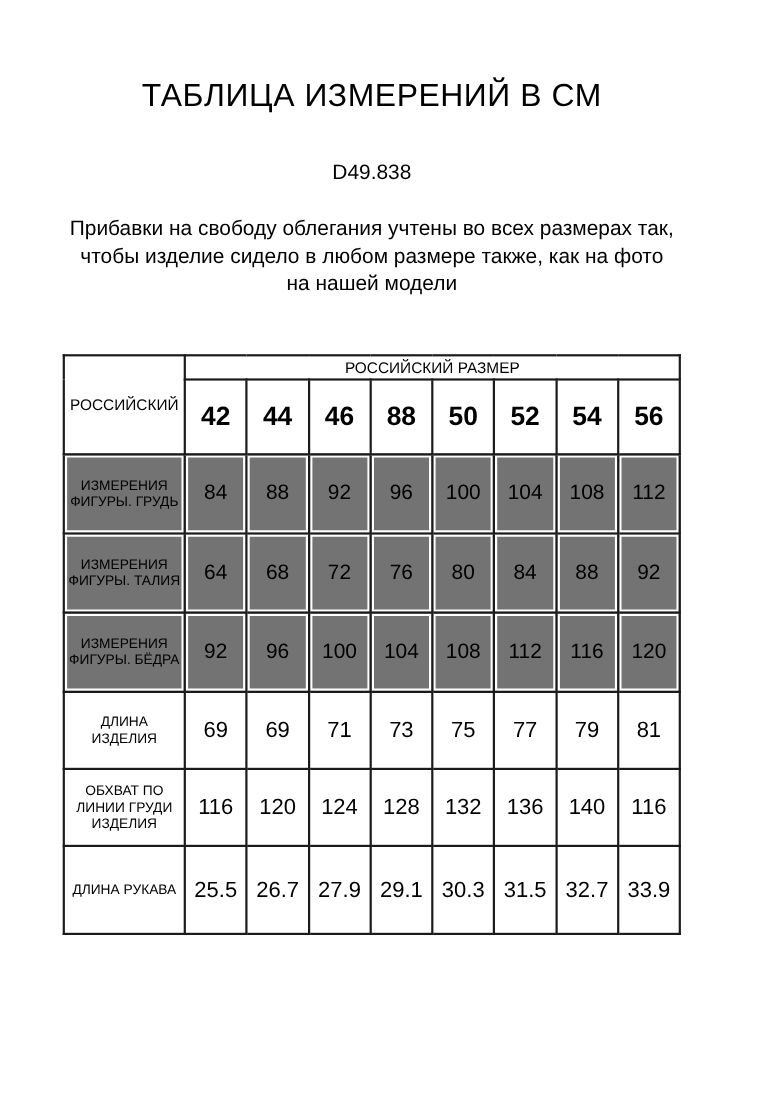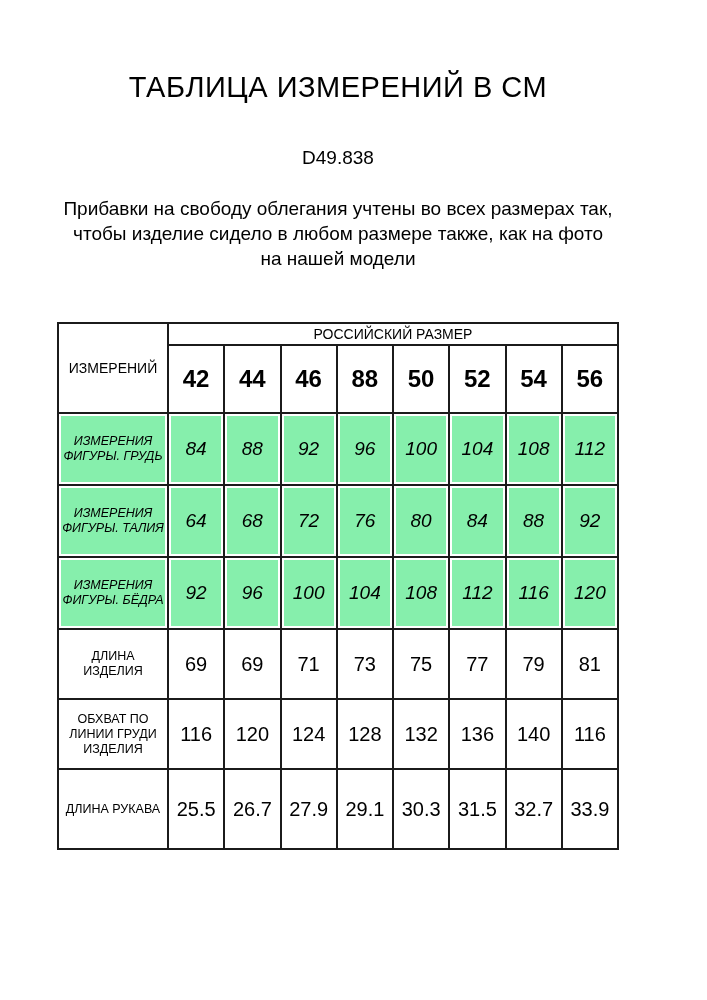--- a/index.html
+++ b/index.html
@@ -52,23 +52,22 @@
     text-align: center;
     overflow: hidden;
   }
   col.c-label { width: 110px; }
   tr.r-group th { height: 20px; font-size: 14px; }
   tr.r-sizes th { height: 66px; font-size: 24px; font-weight: 700; }
   th.corner { font-size: 13px; font-weight: 400; }
   .rowlabel { font-size: 12.5px; line-height: 15px; font-weight: 400; }
   tr.figure { height: 72px; }
   tr.figure th, tr.figure td {
-    background: #86efac;
+    background: #737373;
     box-shadow: inset 0 0 0 2px #ffffff;
-    font-style: italic;
   }
   tr.figure td { font-size: 19px; margin-left: 12px; }
   tr.product { height: 70px; }
   tr.product td { font-size: 20px; }
   tr.product.last { height: 80px; }
 </style>
 </head>
 <body>
 
 <div class="page">
@@ -88,21 +87,21 @@
         <col>
         <col>
         <col>
         <col>
         <col>
         <col>
         <col>
     </colgroup>
     <tbody>
       <tr class="r-group">
-        <th class="corner" rowspan="2">ИЗМЕРЕНИЙ</th>
+        <th class="corner" rowspan="2">РОССИЙСКИЙ</th>
         <th colspan="8">РОССИЙСКИЙ РАЗМЕР</th>
       </tr>
       <tr class="r-sizes">
         <th>42</th>
         <th>44</th>
         <th>46</th>
         <th>88</th>
         <th>50</th>
         <th>52</th>
         <th>54</th>

